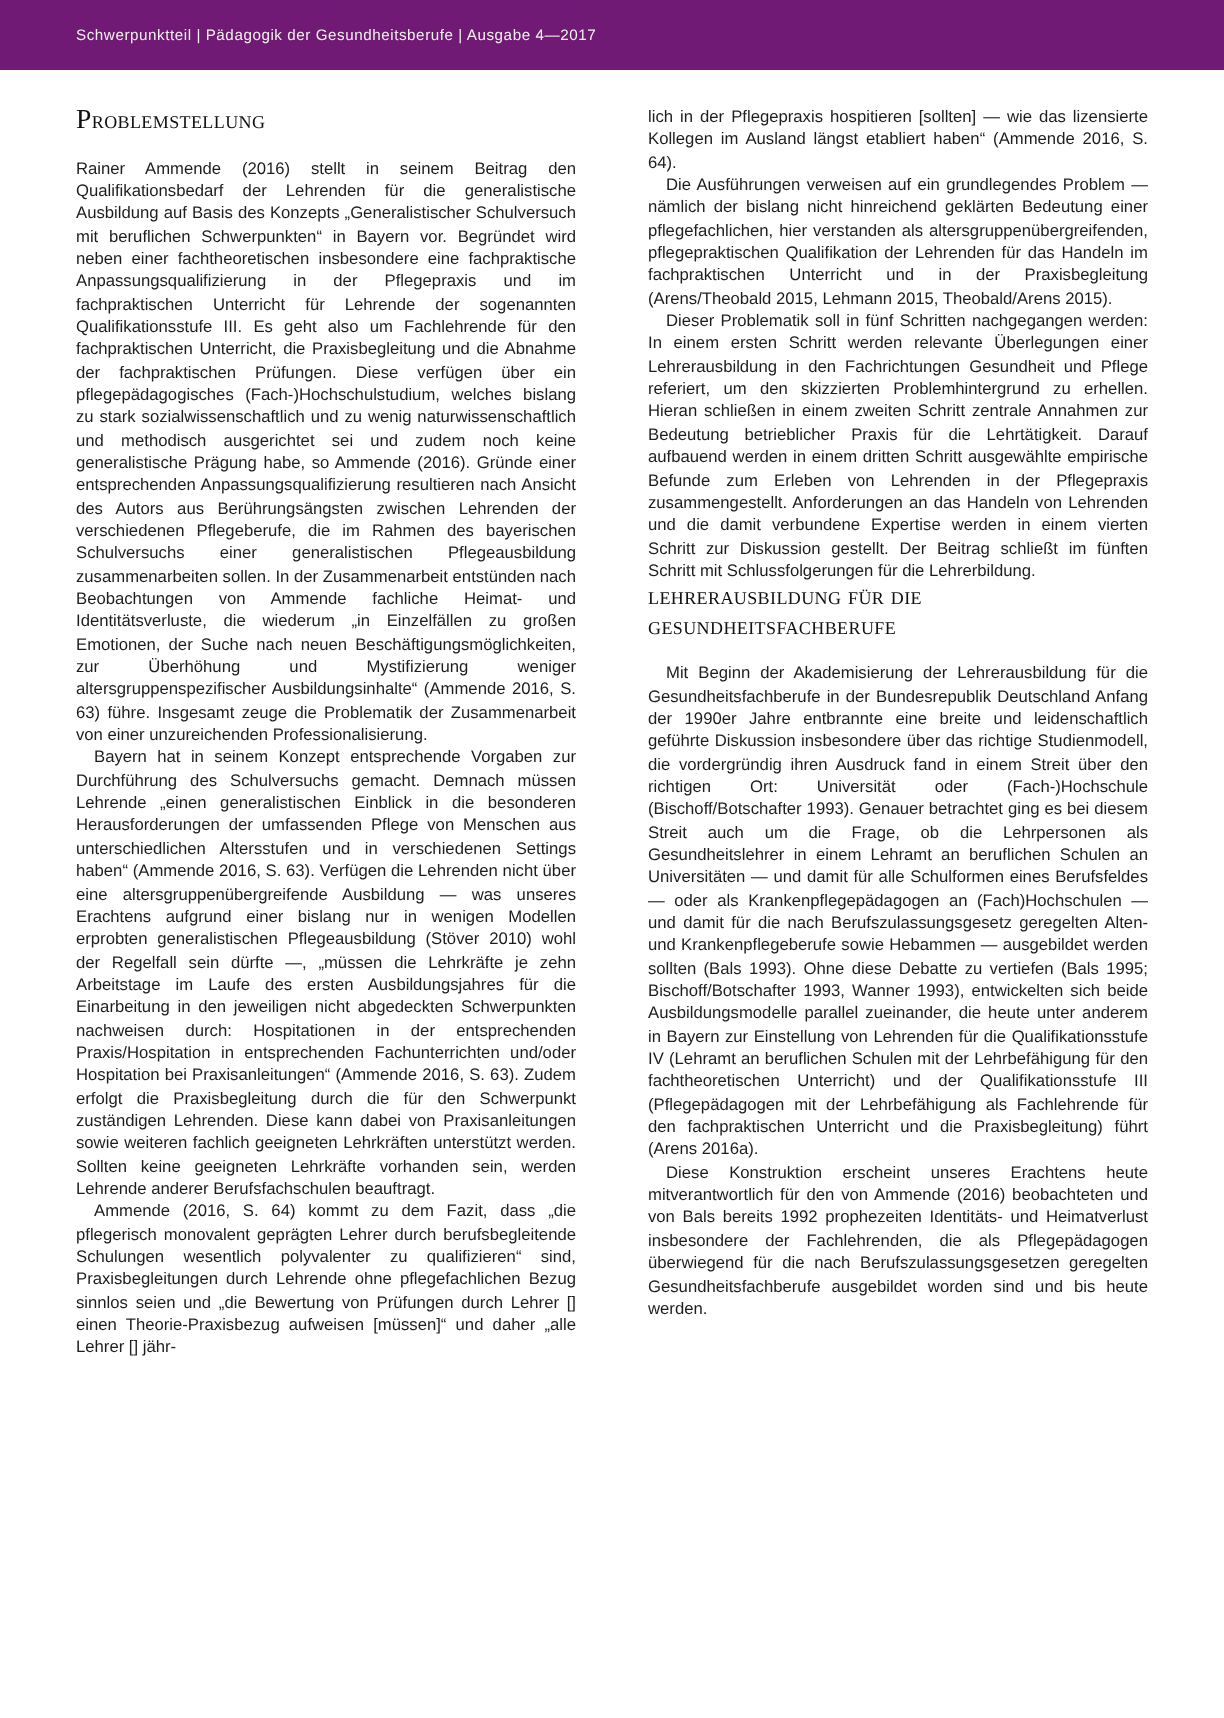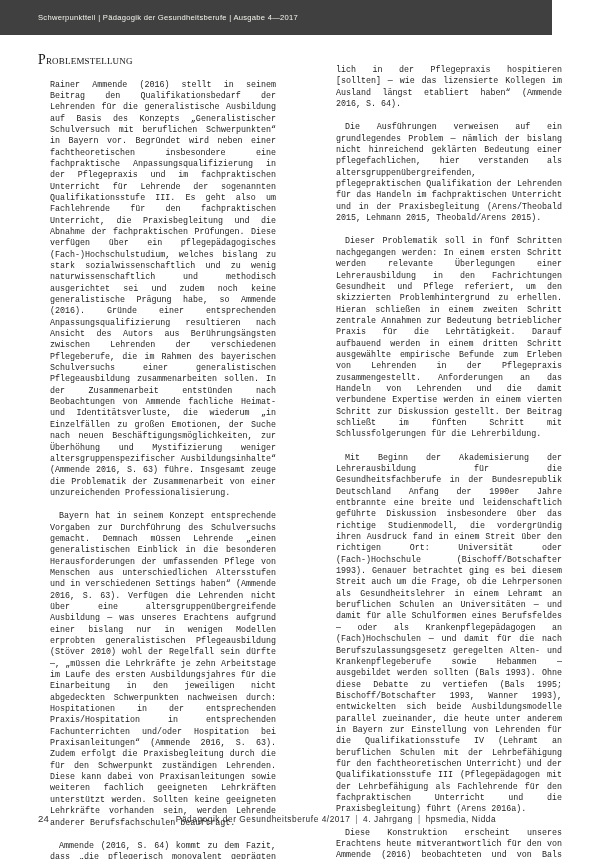--- a/index.html
+++ b/index.html
@@ -16,23 +16,23 @@
     font-family: "Liberation Sans", sans-serif;
     color: #1b1b1b;
     -webkit-font-smoothing: antialiased;
   }
 
   
   .header-bar {
     position: absolute;
     top: 0;
     left: 0;
-    width: 552px;
+    width: 612px;
     height: 35px;
-    background: #404040;
+    background: #701a75;
     text-decoration: underline;
   }
   .header-bar-inner {
     position: absolute;
     left: 38px;
     top: 0;
     height: 35px;
     display: flex;
     align-items: center;
   }
@@ -85,23 +85,23 @@
   h2.section-heading .big {
     text-transform: uppercase;
     font-size: 13.8px;
   }
   .heading-spaced-top {
     margin-top: 22px;
   }
 
   
   p.body {
-    margin: 12px;
+    margin: 0;
     padding: 0;
-    font-family: Liberation Mono, monospace;
+    font-family: Liberation Sans, sans-serif;
     font-size: 8.35px;
     line-height: 11.35px;
     text-align: justify;
     text-justify: inter-word;
     color: #1d1d1d;
     hyphens: none;
   }
   p.body + p.body {
     text-indent: 9px;
     margin-top: 0;
@@ -180,30 +180,26 @@
     </div>
 
     <div class="col">
 
       <p class="body noindent">lich in der Pflegepraxis hospitieren [sollten] — wie das lizensierte Kollegen im Ausland längst etabliert haben“ (Ammende 2016, S. 64).</p>
 
       <p class="body indent">Die Ausführungen verweisen auf ein grundlegendes Problem — nämlich der bislang nicht hinreichend geklärten Bedeutung einer pflegefachlichen, hier verstanden als altersgruppenübergreifenden, pflegepraktischen Qualifikation der Lehrenden für das Handeln im fachpraktischen Unterricht und in der Praxisbegleitung (Arens/Theobald 2015, Lehmann 2015, Theobald/Arens 2015).</p>
 
       <p class="body gap indent">Dieser Problematik soll in fünf Schritten nachgegangen werden: In einem ersten Schritt werden relevante Überlegungen einer Lehrerausbildung in den Fachrichtungen Gesundheit und Pflege referiert, um den skizzierten Problemhintergrund zu erhellen. Hieran schließen in einem zweiten Schritt zentrale Annahmen zur Bedeutung betrieblicher Praxis für die Lehrtätigkeit. Darauf aufbauend werden in einem dritten Schritt ausgewählte empirische Befunde zum Erleben von Lehrenden in der Pflegepraxis zusammengestellt. Anforderungen an das Handeln von Lehrenden und die damit verbundene Expertise werden in einem vierten Schritt zur Diskussion gestellt. Der Beitrag schließt im fünften Schritt mit Schlussfolgerungen für die Lehrerbildung.</p>
 
+      <h2 class="section-heading heading-spaced-top">
+        <span>Lehrerausbildung für die</span><br>
+        <span>Gesundheitsfachberufe</span>
+      </h2>
 
       <p class="body indent">Mit Beginn der Akademisierung der Lehrerausbildung für die Gesundheitsfachberufe in der Bundesrepublik Deutschland Anfang der 1990er Jahre entbrannte eine breite und leidenschaftlich geführte Diskussion insbesondere über das richtige Studienmodell, die vordergründig ihren Ausdruck fand in einem Streit über den richtigen Ort: Universität oder (Fach-)Hochschule (Bischoff/Botschafter 1993). Genauer betrachtet ging es bei diesem Streit auch um die Frage, ob die Lehrpersonen als Gesundheitslehrer in einem Lehramt an beruflichen Schulen an Universitäten — und damit für alle Schulformen eines Berufsfeldes — oder als Krankenpflegepädagogen an (Fach)Hochschulen — und damit für die nach Berufszulassungsgesetz geregelten Alten- und Krankenpflegeberufe sowie Hebammen — ausgebildet werden sollten (Bals 1993). Ohne diese Debatte zu vertiefen (Bals 1995; Bischoff/Botschafter 1993, Wanner 1993), entwickelten sich beide Ausbildungsmodelle parallel zueinander, die heute unter anderem in Bayern zur Einstellung von Lehrenden für die Qualifikationsstufe IV (Lehramt an beruflichen Schulen mit der Lehrbefähigung für den fachtheoretischen Unterricht) und der Qualifikationsstufe III (Pflegepädagogen mit der Lehrbefähigung als Fachlehrende für den fachpraktischen Unterricht und die Praxisbegleitung) führt (Arens 2016a).</p>
 
       <p class="body indent">Diese Konstruktion erscheint unseres Erachtens heute mitverantwortlich für den von Ammende (2016) beobachteten und von Bals bereits 1992 prophezeiten Identitäts- und Heimatverlust insbesondere der Fachlehrenden, die als Pflegepädagogen überwiegend für die nach Berufszulassungsgesetzen geregelten Gesundheitsfachberufe ausgebildet worden sind und bis heute werden.</p>
     </div>
 
   </div>
 
-  <div class="footer">
-    <div class="footer-row">
-      <span class="folio">24</span>
-      <span class="footer-line">
-        <span>Pädagogik der Gesundheitsberufe 4/2017</span><span class="footer-sep">|</span><span>4. Jahrgang</span><span class="footer-sep">|</span><span>hpsmedia, Nidda</span>
-      </span>
-    </div>
-  </div>
 
 </div>
 
 </body></html>

